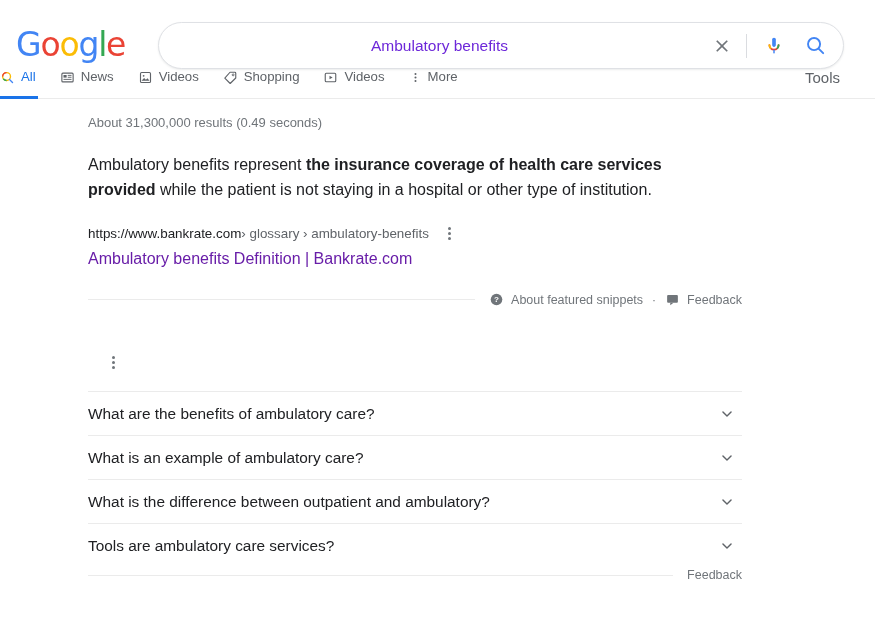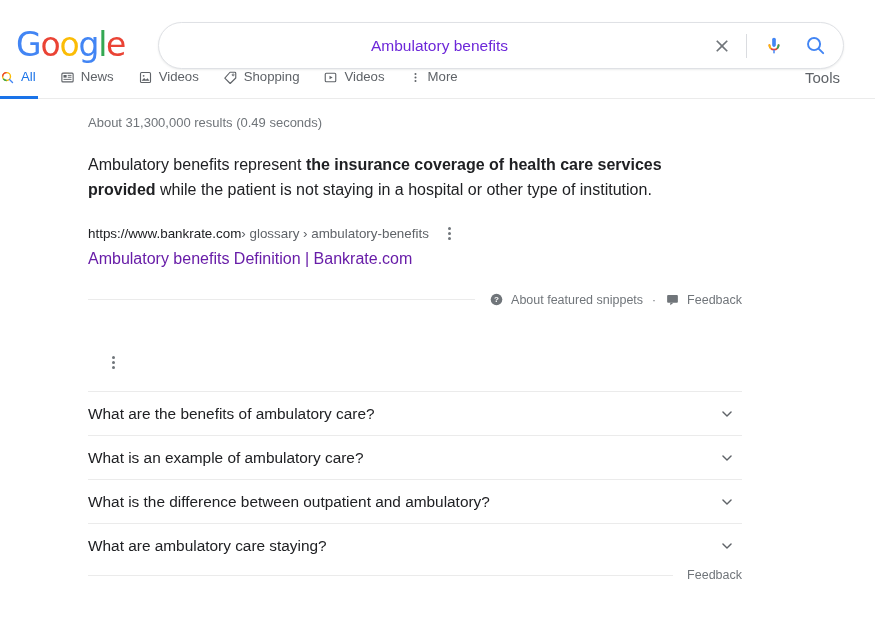--- a/index.html
+++ b/index.html
@@ -389,21 +389,21 @@
         <div class="paa-row">
           <span class="paa-q">What is the difference between outpatient and ambulatory?</span>
           <span class="chev">
             <svg width="18" height="18" viewBox="0 0 24 24">
               <path d="M6.6 9.2L12 14.6l5.4-5.4" stroke="#5f6368" stroke-width="1.9" fill="none" stroke-linecap="round" stroke-linejoin="round"></path>
             </svg>
           </span>
         </div>
 
         <div class="paa-row">
-          <span class="paa-q">What are ambulatory care staying?</span>
+          <span class="paa-q">Tools are ambulatory care services?</span>
           <span class="chev">
             <svg width="18" height="18" viewBox="0 0 24 24">
               <path d="M6.6 9.2L12 14.6l5.4-5.4" stroke="#5f6368" stroke-width="1.9" fill="none" stroke-linecap="round" stroke-linejoin="round"></path>
             </svg>
           </span>
         </div>
 
       </div>
 
       <div class="paa-bottom">

